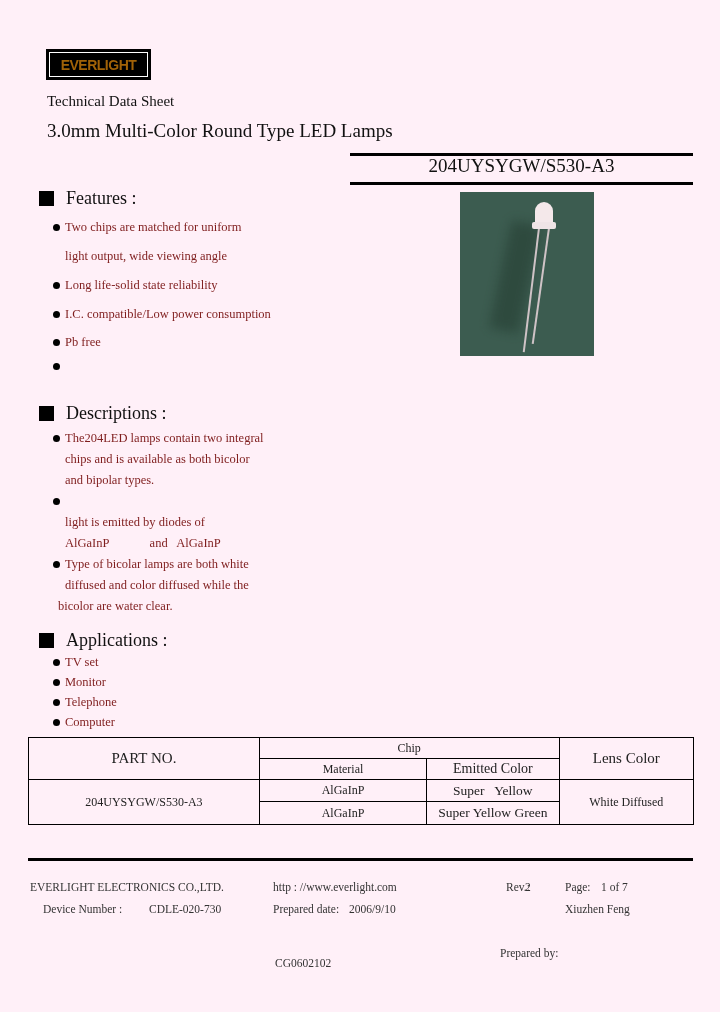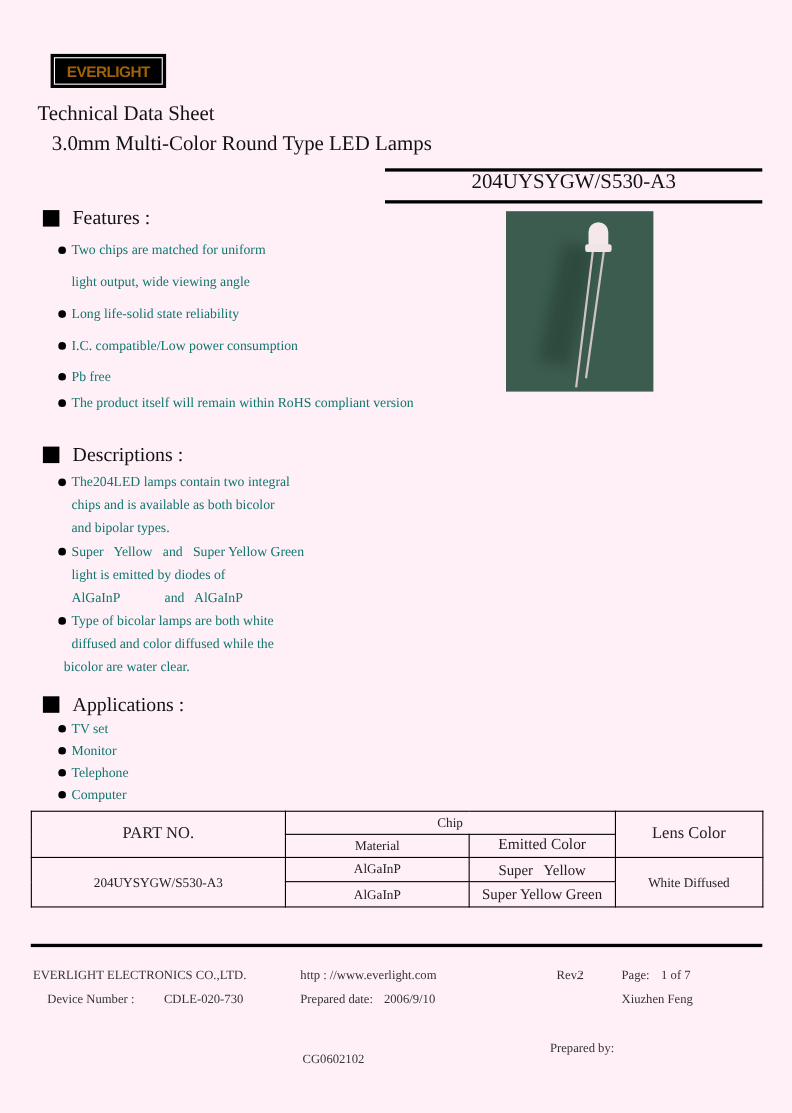--- a/index.html
+++ b/index.html
@@ -17,32 +17,32 @@
       background: #000; box-sizing: border-box;
       padding: 3px;
     }
     .logo-inner {
       width: 100%; height: 100%; box-sizing: border-box;
       border: 1.5px solid #fff;
       color: #a16207; font-family: "Liberation Sans", "DejaVu Sans", sans-serif;
       font-weight: bold; font-size: 14px; letter-spacing: -0.5px;
       display: flex; align-items: center; justify-content: center;
     }
-    .title1 { left: 34px; top: 93px; font-size: 19px; }
+    .title1 { left: 47px; top: 93px; font-size: 15px; }
     .title2 { left: 47px; top: 120px; font-size: 19px; }
     .rule { background: #000; height: 3px; }
     .partno { left: 350px; top: 155px; width: 343px; text-align: center; font-size: 19px; }
     .photo {
       left: 460px; top: 192px; width: 134px; height: 164px;
       background: #3c5c50;
       overflow: hidden;
     }
     .sec-head { font-size: 18px; display: flex; align-items: center; }
     .sq { width: 15px; height: 15px; background: #000; display: inline-block; margin-right: 12px; }
-    .bullet-line { font-size: 12.5px; color: #0f766e; position: absolute; white-space: nowrap; }
+    .bullet-line { font-size: 12.5px; color: #7f1d1d; position: absolute; white-space: nowrap; }
     .dot {
       display: inline-block; width: 7px; height: 7px; border-radius: 50%;
       background: #000; margin-right: 5px; vertical-align: middle; position: relative; top: -1px;
     }
     .cont { padding-left: 12px; }
     table.spec {
       position: absolute; left: 28px; top: 737px; width: 666px;
       border-collapse: collapse; font-size: 13px;
     }
     table.spec td {
@@ -84,30 +84,30 @@
 
 <div class="abs sec-head" style="left:39px; top:188px;">
   <span class="sq"></span>
   <span>Features :</span>
 </div>
 <div class="bullet-line" style="left:53px; top:220px;"><span class="dot"></span><span>Two chips are matched for uniform</span></div>
 <div class="bullet-line cont" style="left:53px; top:249px;"><span>light output, wide viewing angle</span></div>
 <div class="bullet-line" style="left:53px; top:278px;"><span class="dot"></span><span>Long life-solid state reliability</span></div>
 <div class="bullet-line" style="left:53px; top:307px;"><span class="dot"></span><span>I.C. compatible/Low power consumption</span></div>
 <div class="bullet-line" style="left:53px; top:335px;"><span class="dot"></span><span>Pb  free</span></div>
-<div class="bullet-line" style="left:53px; top:359px;"><span class="dot"></span><span>The product itself will remain within RoHS compliant version</span></div>
+<div class="bullet-line" style="left:53px; top:359px;"><span class="dot"></span></div>
 
 <div class="abs sec-head" style="left:39px; top:403px;">
   <span class="sq"></span>
   <span>Descriptions :</span>
 </div>
 <div class="bullet-line" style="left:53px; top:431px;"><span class="dot"></span><span>The204LED lamps contain two integral</span></div>
 <div class="bullet-line cont" style="left:53px; top:452px;"><span>chips and is available as both bicolor</span></div>
 <div class="bullet-line cont" style="left:53px; top:473px;"><span>and bipolar types.</span></div>
-<div class="bullet-line" style="left:53px; top:494px;"><span class="dot"></span><span style="white-space:pre">Super   Yellow   and   Super Yellow Green</span></div>
+<div class="bullet-line" style="left:53px; top:494px;"><span class="dot"></span></div>
 <div class="bullet-line cont" style="left:53px; top:515px;"><span>light is emitted by diodes of</span></div>
 <div class="bullet-line cont" style="left:53px; top:536px;"><span style="white-space:pre">AlGaInP             and   AlGaInP</span></div>
 <div class="bullet-line" style="left:53px; top:557px;"><span class="dot"></span><span>Type of bicolar lamps are both white</span></div>
 <div class="bullet-line cont" style="left:53px; top:578px;"><span>diffused and color diffused while the</span></div>
 <div class="bullet-line cont" style="left:46px; top:599px;"><span>bicolor are water clear.</span></div>
 
 <div class="abs sec-head" style="left:39px; top:630px;">
   <span class="sq"></span>
   <span>Applications :</span>
 </div>

